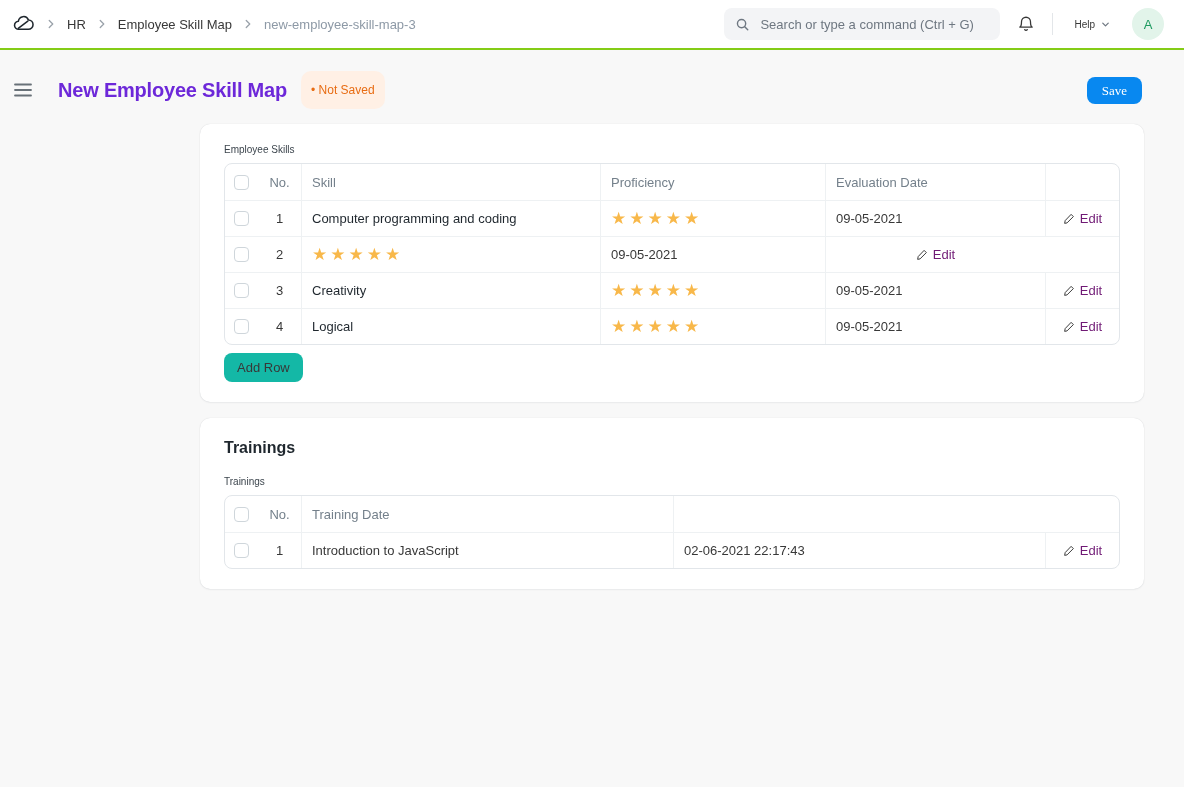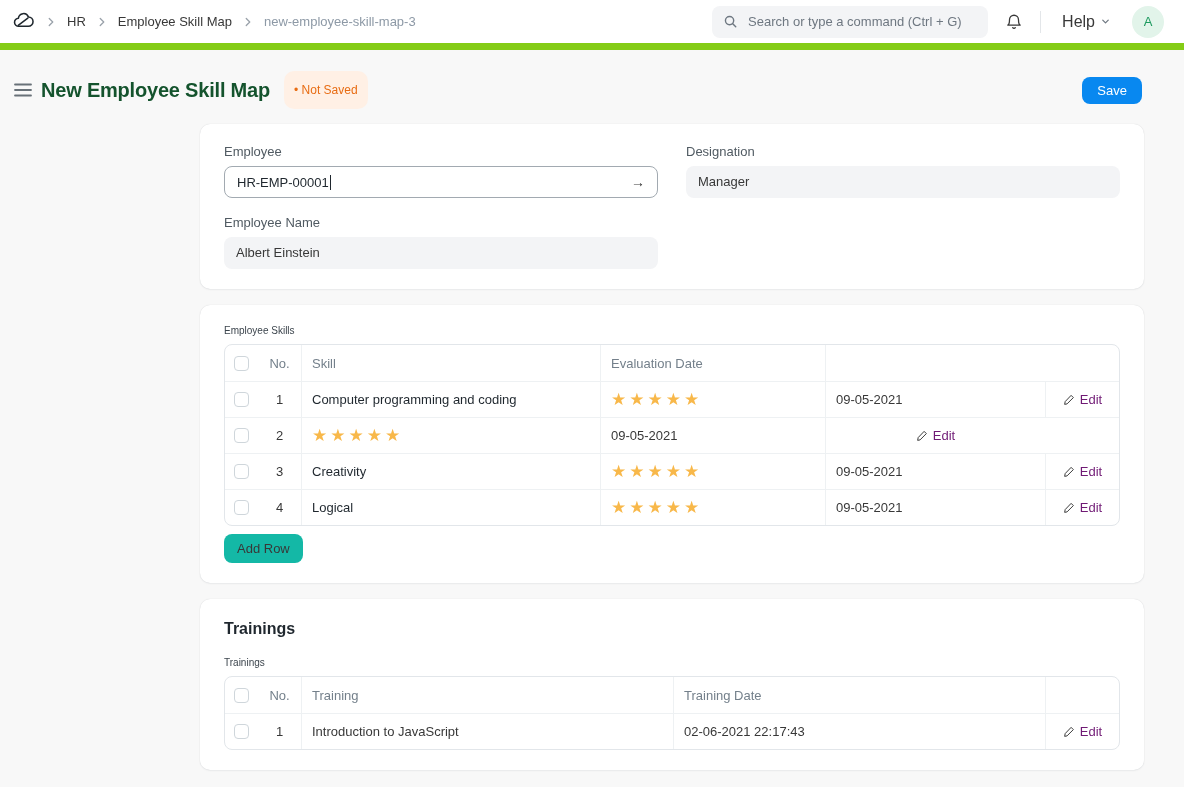--- a/index.html
+++ b/index.html
@@ -1,49 +1,49 @@
 <!DOCTYPE html>
 <html style="--accent: #0888f0; --star: #f8b84a; --badge-text: #e86c13; --badge-bg: #fff0e5; --avatar-bg: #e2f4ea; --avatar-text: #1d9a5f;"><head>
 <meta charset="utf-8">
 <style>
   * { box-sizing: border-box; }
   html,body { margin:0; padding:0; width:1184px; height:787px; overflow:hidden;
     background:#f8f8f8; font-family:"Liberation Sans",sans-serif; color:#383838; }
 
   
-  .navbar { height:50px; background:#fff; border-bottom:7px solid #84cc16;
+  .navbar { height:50px; background:#fff; border-bottom:2px solid #84cc16;
     display:flex; align-items:center; justify-content:space-between; padding:0 20px 0 12px; }
   .breadcrumb { display:flex; align-items:center; gap:9px; font-size:13px; }
   .crumb-link { color:#383838; cursor:pointer; }
   .crumb-current { color:#8d99a6; }
   .crumb-sep svg { display:block; }
   .logo { display:flex; align-items:center; cursor:pointer; }
   .nav-right { display:flex; align-items:center; gap:15px; }
   .search-box { width:276px; height:32px; background:#f3f4f6; border-radius:8px;
     display:flex; align-items:center; gap:8px; padding:0 11px; }
   .search-box input { border:none; background:transparent; outline:none; flex:1;
     font-size:13px; color:#383838; font-family:"Liberation Sans",sans-serif; }
   .search-box input::placeholder { color:#6e7781; }
   .icon-btn { background:none; border:none; padding:2px; cursor:pointer; display:flex; align-items:center; }
   .nav-divider { width:1px; height:22px; background:#e3e6e9; }
   .help-btn { background:none; border:none; display:flex; align-items:center; gap:5px;
-    font-size:16px; color:#383838; cursor:pointer; font-family:"Liberation Sans",sans-serif; }
+    font-size:10px; color:#383838; cursor:pointer; font-family:"Liberation Sans",sans-serif; }
   .avatar { width:32px; height:32px; border-radius:50%; background:var(--avatar-bg,#e2f4ea);
     color:var(--avatar-text,#1d9a5f); font-size:13px; display:flex; align-items:center;
     justify-content:center; cursor:pointer; }
 
   
   .page-header { display:flex; align-items:center; padding:21px 42px 15px 10px; }
   .hamburger { background:none; border:none; padding:4px; cursor:pointer; display:flex; }
-  .page-title { font-size:20px; font-weight:bold; color:#14532d; margin-left:5px; letter-spacing:-0.2px; }
+  .page-title { font-size:20px; font-weight:bold; color:#6d28d9; margin-left:22px; letter-spacing:-0.2px; }
   .status-badge { margin-left:14px; font-size:12px; color:var(--badge-text,#e86c13);
     background:var(--badge-bg,#fff0e5); border-radius:10px; padding:12px 10px; }
   .spacer { flex:1; }
   .save-btn { background:var(--accent,#0888f0); color:#fff; border:none; border-radius:8px;
-    font-size:13px; padding:6px 15px; height:27px; cursor:pointer; font-family:Liberation Sans, sans-serif; }
+    font-size:13px; padding:6px 15px; height:27px; cursor:pointer; font-family:Liberation Serif, serif; }
 
   
   .main { margin-left:200px; width:944px; }
   .card { background:#fff; border-radius:10px; padding:20px 24px;
     box-shadow:0 0 1px rgba(25,39,52,0.18), 0 1px 2px rgba(25,39,52,0.05); margin-bottom:16px; }
 
   .form-grid { display:grid; grid-template-columns:1fr 1fr; column-gap:28px; row-gap:17px; }
   .field-label { font-size:13px; color:#505a62; margin-bottom:7px; }
   .control-readonly { height:32px; background:#f3f4f6; border-radius:8px; padding:0 12px;
     line-height:32px; font-size:13px; color:#383838; }
@@ -146,52 +146,32 @@
     </svg>
   </button>
   <span class="page-title">New Employee Skill Map</span>
   <span class="status-badge">• Not Saved</span>
   <span class="spacer"></span>
   <button class="save-btn">Save</button>
 </div>
 
 <div class="main">
 
-  <div class="card">
-    <div class="form-grid">
-      <div>
-        <div class="field-label">Employee</div>
-        <div class="control-input">
-          <span class="value">HR-EMP-00001</span>
-          <span class="caret"></span>
-          <span class="link-arrow">→</span>
-        </div>
-      </div>
-      <div>
-        <div class="field-label">Designation</div>
-        <div class="control-readonly">Manager</div>
-      </div>
-      <div>
-        <div class="field-label">Employee Name</div>
-        <div class="control-readonly">Albert Einstein</div>
-      </div>
-      <div></div>
-    </div>
-  </div>
 
   <div class="card">
     <div class="grid-label">Employee Skills</div>
 
     <div class="grid-table">
       <div class="g-row skills-cols g-head">
         <div class="cell check">
             <span class="checkbox"></span>
           </div>
         <div class="cell center">No.</div>
         <div class="cell bordered">Skill</div>
+        <div class="cell bordered">Proficiency</div>
         <div class="cell bordered">Evaluation Date</div>
         <div class="cell bordered"></div>
       </div>
 
       <div class="g-row skills-cols">
         <div class="cell check">
             <span class="checkbox"></span>
           </div>
         <div class="cell center">1</div>
         <div class="cell bordered skill-name">Computer programming and coding</div>
@@ -275,21 +255,20 @@
   <div class="card">
     <div class="section-title">Trainings</div>
     <div class="grid-label">Trainings</div>
 
     <div class="grid-table">
       <div class="g-row trainings-cols g-head">
         <div class="cell check">
             <span class="checkbox"></span>
           </div>
         <div class="cell center">No.</div>
-        <div class="cell bordered">Training</div>
         <div class="cell bordered">Training Date</div>
         <div class="cell bordered"></div>
       </div>
 
       <div class="g-row trainings-cols">
         <div class="cell check">
             <span class="checkbox"></span>
           </div>
         <div class="cell center">1</div>
         <div class="cell bordered">Introduction to JavaScript</div>

